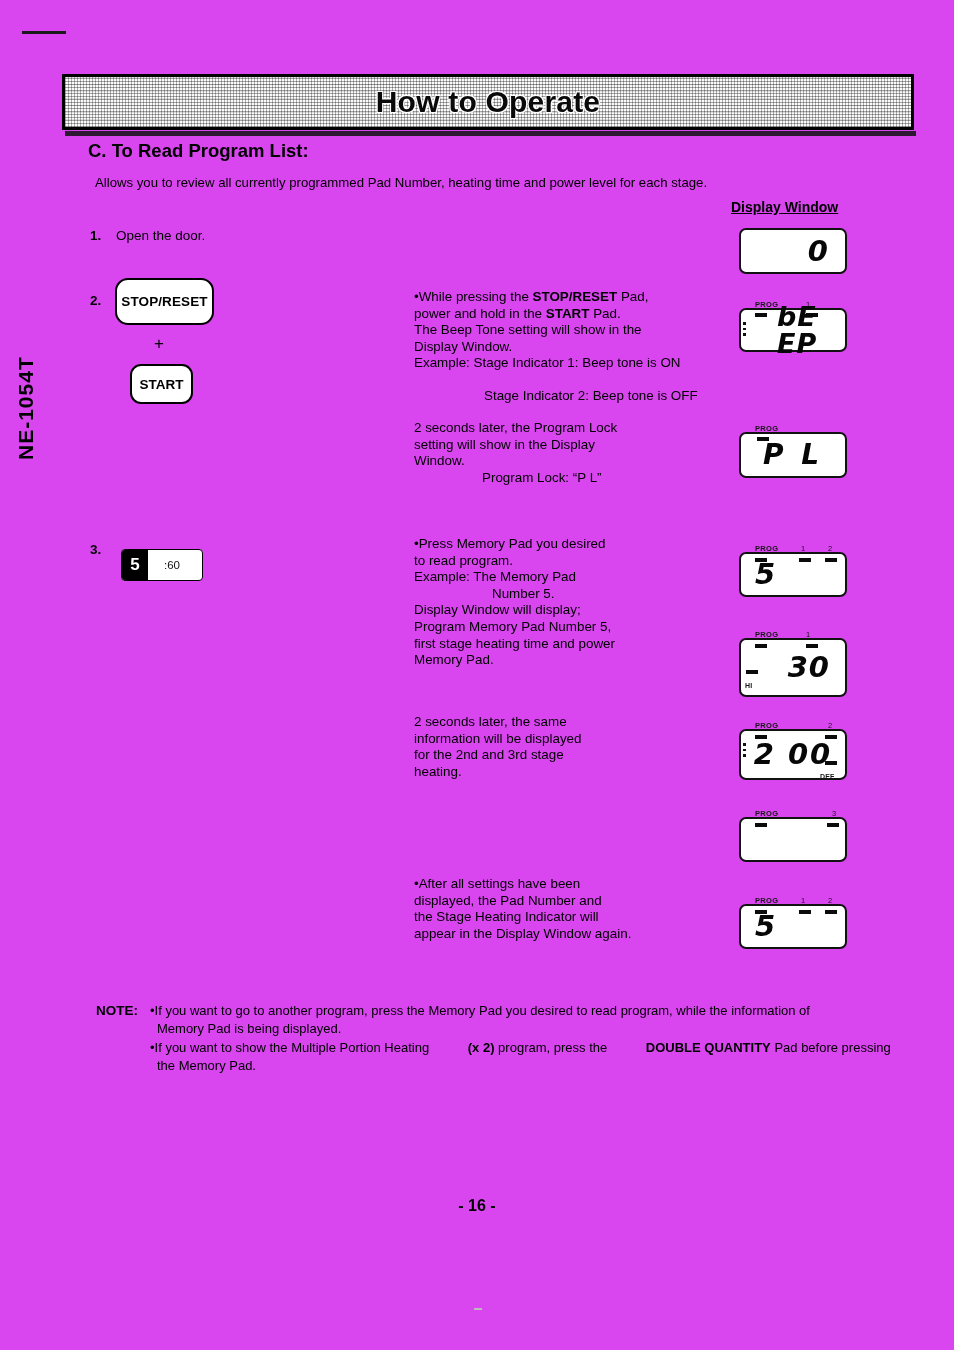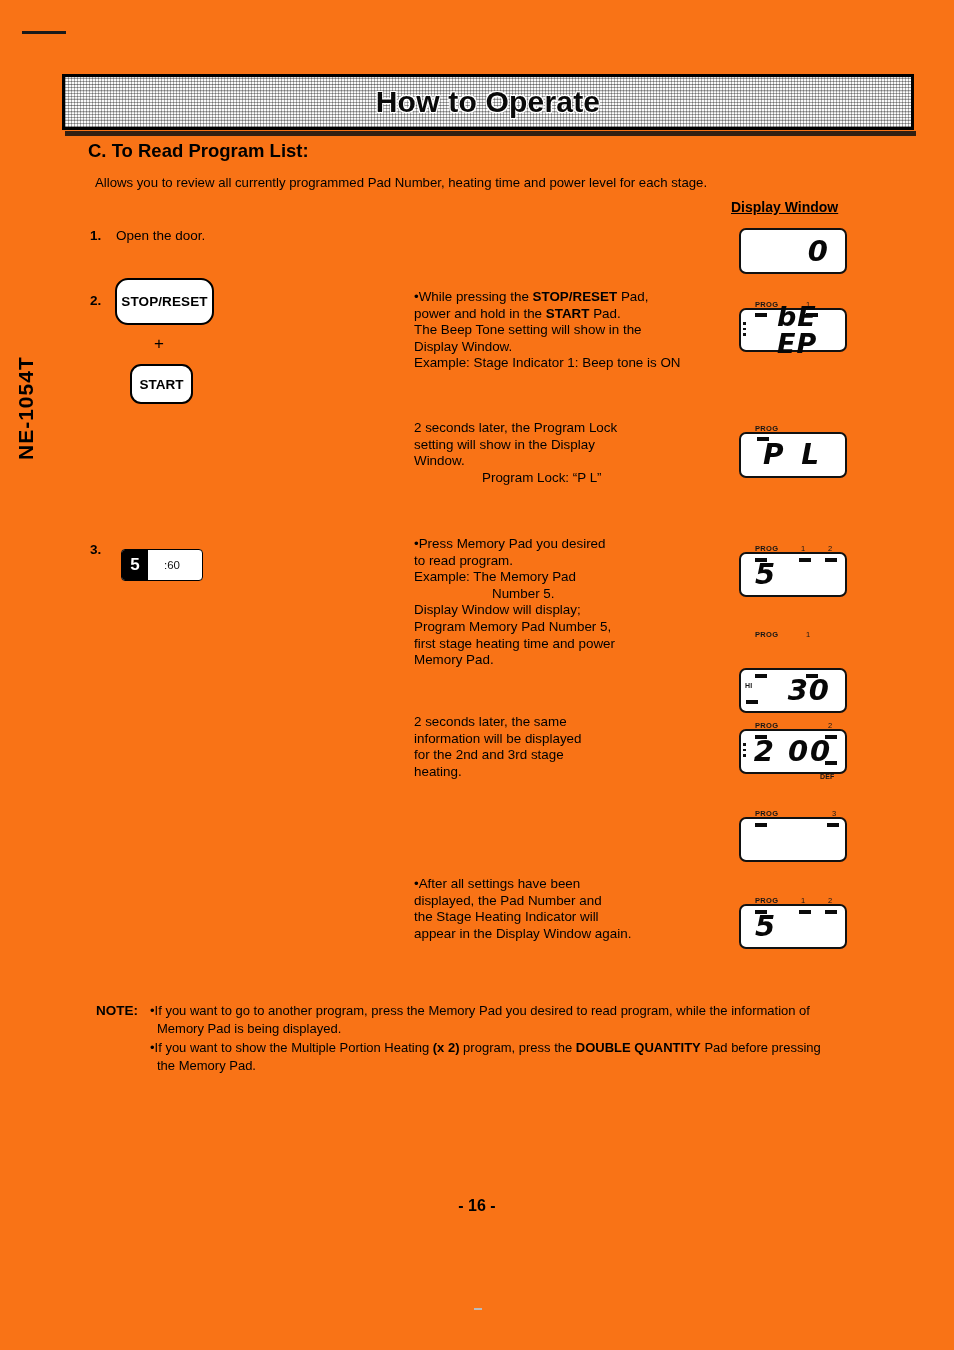--- a/index.html
+++ b/index.html
@@ -13,21 +13,21 @@
     position: relative;
     font-family: "Liberation Sans", sans-serif;
     color: #000000;
     overflow: hidden;
   }
 
   
   .page {
     position: absolute;
     inset: 0;
-    background: #f97316;
+    background: #d946ef;
   }
 
   
   .banner {
     position: absolute;
     left: 62px;
     top: 74px;
     width: 852px;
     height: 56px;
     border: 3px solid #000;
@@ -273,21 +273,21 @@
   }
   .note-label {
     position: absolute;
     left: 0;
     top: 0;
     font-weight: bold;
     font-size: 13.5px;
   }
   .note-items { margin-left: 54px; }
   .note-item { text-indent: -7px; padding-left: 7px; margin-bottom: 2px; }
-  .note-item b { font-weight: bold; }
+  .note-item b { font-weight: bold; margin-left: 35px; }
 
   
   .page-number {
     position: absolute;
     left: 0;
     right: 0;
     top: 1197px;
     text-align: center;
     font-size: 16px;
     font-weight: bold;
@@ -338,20 +338,21 @@
     <div class="memory-pad-time">:60</div>
   </div>
 
   <div class="instr" style="top:289px;">
     <div class="bullet-line"><span>•While pressing the </span><b>STOP/RESET</b><span> Pad,</span></div>
     <div><span>power and hold in the </span><b>START</b><span> Pad.</span></div>
     <div>The Beep Tone setting will show in the</div>
     <div>Display Window.</div>
     <div>Example: Stage Indicator 1: Beep tone is ON</div>
     <div style="height:16px;"></div>
+    <div class="indent-1">Stage Indicator 2: Beep tone is OFF</div>
   </div>
 
   <div class="instr" style="top:420px;">
     <div>2 seconds later, the Program Lock</div>
     <div>setting will show in the Display</div>
     <div>Window.</div>
     <div class="indent-2">Program Lock: “P L”</div>
   </div>
 
   <div class="instr" style="top:536px;">
@@ -403,31 +404,31 @@
   <div class="stage-label" style="left:828px; top:544px;">2</div>
   <div class="lcd" style="left:739px; top:552px; height:45px;">
     <div class="seg-bar" style="left:14px; top:4px;"></div>
     <div class="seg-bar" style="left:58px; top:4px;"></div>
     <div class="seg-bar" style="left:84px; top:4px;"></div>
     <div class="lcd-digits align-left" style="padding-left:14px;">5</div>
   </div>
 
   <div class="prog-label" style="left:755px; top:630px;">PROG</div>
   <div class="stage-label" style="left:806px; top:630px;">1</div>
-  <div class="lcd" style="left:739px; top:668px; height:45px;">
+  <div class="lcd" style="left:739px; top:638px; height:59px;">
     <div class="seg-bar" style="left:14px; top:4px;"></div>
     <div class="seg-bar" style="left:65px; top:4px;"></div>
     <div class="seg-bar" style="left:5px; top:30px;"></div>
     <div class="lcd-digits align-right" style="padding-right:15px;">30</div>
   </div>
   <div class="under-label" style="left:745px; top:682px;">HI</div>
 
   <div class="prog-label" style="left:755px; top:721px;">PROG</div>
   <div class="stage-label" style="left:828px; top:721px;">2</div>
-  <div class="lcd" style="left:739px; top:729px; height:45px;">
+  <div class="lcd" style="left:739px; top:729px; height:51px;">
     <div class="seg-bar" style="left:14px; top:4px;"></div>
     <div class="seg-bar" style="left:84px; top:4px;"></div>
     <div class="seg-bar" style="left:84px; top:30px;"></div>
     <div class="side-dots" style="left:2px; top:12px;"></div>
     <div class="lcd-digits align-center" style="letter-spacing:2px;">2 00</div>
   </div>
   <div class="under-label" style="left:820px; top:773px;">DEF</div>
 
   <div class="prog-label" style="left:755px; top:809px;">PROG</div>
   <div class="stage-label" style="left:832px; top:809px;">3</div>

